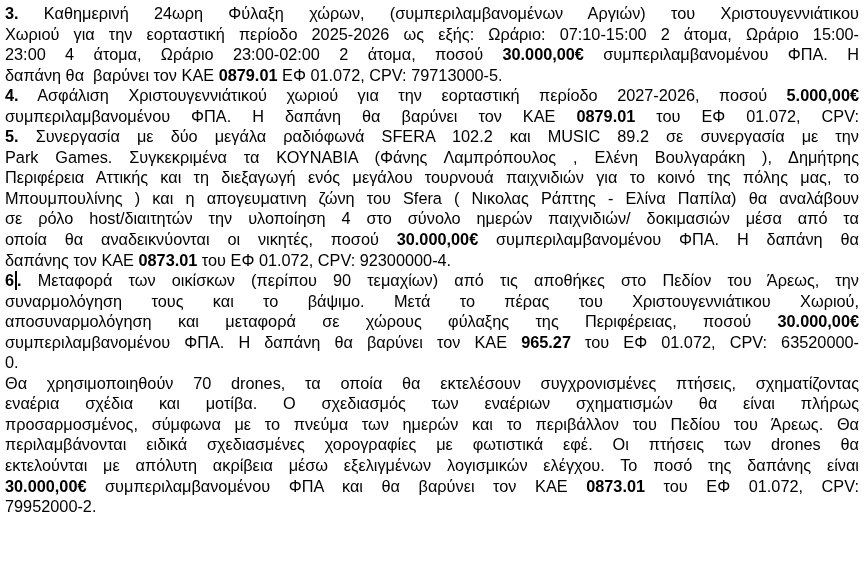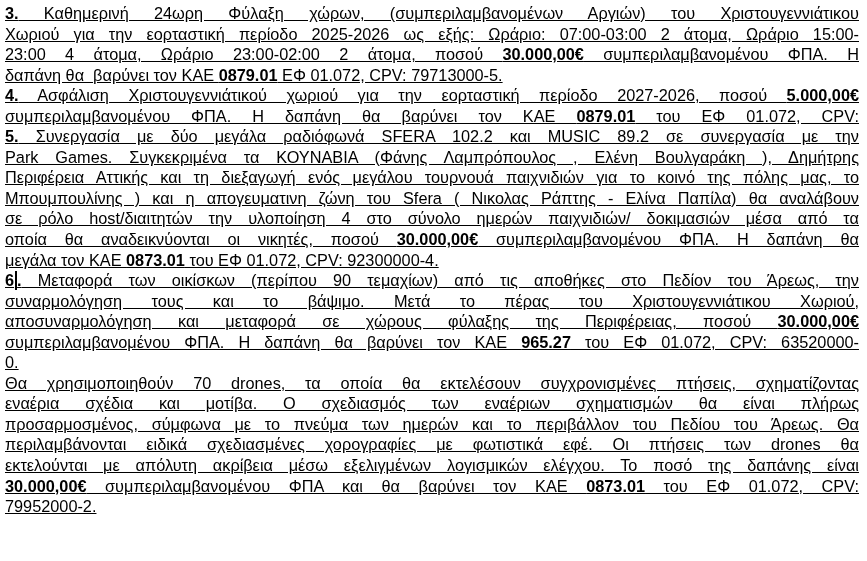--- a/index.html
+++ b/index.html
@@ -7,53 +7,53 @@
     width: 867px; height: 561px; overflow: hidden;
     font-family: "Liberation Sans", "DejaVu Sans", sans-serif;
   }
   .page {
     padding: 3px 8px 0 5px;
     font-size: 16.3px;
     line-height: 20.55px;
     color: #000000;
   }
   .para { margin: 0; }
-  .line { text-align: justify; text-align-last: justify; text-decoration: underline; }
+  .line { text-align: justify; text-align-last: justify; }
   .line.last { text-align-last: left; white-space: pre-wrap; }
   .seg-bold { font-weight: 700; }
   .caret {
     display: inline-block;
     width: 2px; height: 19px;
     background: #000;
     vertical-align: -4px;
     margin: 0 0 0 1px;
   }
 </style>
 </head>
 <body style="background: rgb(255, 255, 255);">
 
 <div class="page" style="color: rgb(0, 0, 0);">
     <div class="para">
       <div class="line"><span class="seg-bold">3.</span><span> Καθημερινή 24ωρη Φύλαξη χώρων, (συμπεριλαμβανομένων  Αργιών) του Χριστουγεννιάτικου</span></div>
-      <div class="line"><span>Χωριού  για την εορταστική περίοδο 2025-2026 ως εξής: Ωράριο: 07:00-03:00 2 άτομα, Ωράριο 15:00-</span></div>
+      <div class="line"><span>Χωριού  για την εορταστική περίοδο 2025-2026 ως εξής: Ωράριο: 07:10-15:00 2 άτομα, Ωράριο 15:00-</span></div>
       <div class="line"><span>23:00 4 άτομα, Ωράριο 23:00-02:00 2 άτομα, ποσού  </span><span class="seg-bold">30.000,00€</span><span> συμπεριλαμβανομένου ΦΠΑ. Η</span></div>
       <div class="line last"><span>δαπάνη θα  βαρύνει τον ΚΑΕ </span><span class="seg-bold">0879.01</span><span> ΕΦ 01.072, CPV: 79713000-5.</span></div>
     </div>
     <div class="para">
       <div class="line"><span class="seg-bold">4.</span><span> Ασφάλιση Χριστουγεννιάτικού χωριού για την εορταστική περίοδο 2027-2026, ποσού </span><span class="seg-bold">5.000,00€</span></div>
       <div class="line"><span>συμπεριλαμβανομένου ΦΠΑ. Η  δαπάνη θα  βαρύνει τον ΚΑΕ </span><span class="seg-bold">0879.01</span><span> του ΕΦ 01.072, CPV:</span></div>
     </div>
     <div class="para">
       <div class="line"><span class="seg-bold">5.</span><span> Συνεργασία με δύο μεγάλα ραδιόφωνά SFERA 102.2 και MUSIC 89.2 σε συνεργασία με την</span></div>
       <div class="line"><span>Park Games. Συγκεκριμένα τα ΚΟΥΝΑΒΙΑ  (Φάνης Λαμπρόπουλος , Ελένη Βουλγαράκη ), Δημήτρης</span></div>
       <div class="line"><span>Περιφέρεια Αττικής και τη διεξαγωγή ενός μεγάλου τουρνουά παιχνιδιών για το κοινό της πόλης μας, το</span></div>
       <div class="line"><span>Μπουμπουλίνης ) και η απογευματινη ζώνη του Sfera ( Νικολας Ράπτης - Ελίνα Παπίλα) θα αναλάβουν</span></div>
       <div class="line"><span>σε ρόλο host/διαιτητών την υλοποίηση 4 στο σύνολο ημερών παιχνιδιών/ δοκιμασιών  μέσα από τα</span></div>
       <div class="line"><span>οποία θα αναδεικνύονται οι νικητές, ποσού </span><span class="seg-bold">30.000,00€</span><span> συμπεριλαμβανομένου ΦΠΑ. Η  δαπάνη θα</span></div>
-      <div class="line last"><span>μεγάλα τον ΚΑΕ </span><span class="seg-bold">0873.01</span><span> του ΕΦ 01.072, CPV: 92300000-4.</span></div>
+      <div class="line last"><span>δαπάνης τον ΚΑΕ </span><span class="seg-bold">0873.01</span><span> του ΕΦ 01.072, CPV: 92300000-4.</span></div>
     </div>
     <div class="para">
       <div class="line"><span class="seg-bold">6</span><span class="caret"></span><span class="seg-bold">.</span><span> Μεταφορά των οικίσκων (περίπου 90 τεμαχίων) από τις αποθήκες στο Πεδίον του Άρεως, την</span></div>
       <div class="line"><span>συναρμολόγηση τους και το βάψιμο. Μετά το πέρας του Χριστουγεννιάτικου Χωριού,</span></div>
       <div class="line"><span>αποσυναρμολόγηση και μεταφορά σε χώρους φύλαξης της Περιφέρειας, ποσού </span><span class="seg-bold">30.000,00€</span></div>
       <div class="line"><span>συμπεριλαμβανομένου ΦΠΑ. Η  δαπάνη θα βαρύνει τον ΚΑΕ </span><span class="seg-bold">965.27</span><span> του ΕΦ 01.072, CPV: 63520000-</span></div>
       <div class="line last"><span>0.</span></div>
     </div>
     <div class="para">
       <div class="line"><span>Θα χρησιμοποιηθούν 70 drones, τα οποία θα εκτελέσουν συγχρονισμένες πτήσεις, σχηματίζοντας</span></div>

